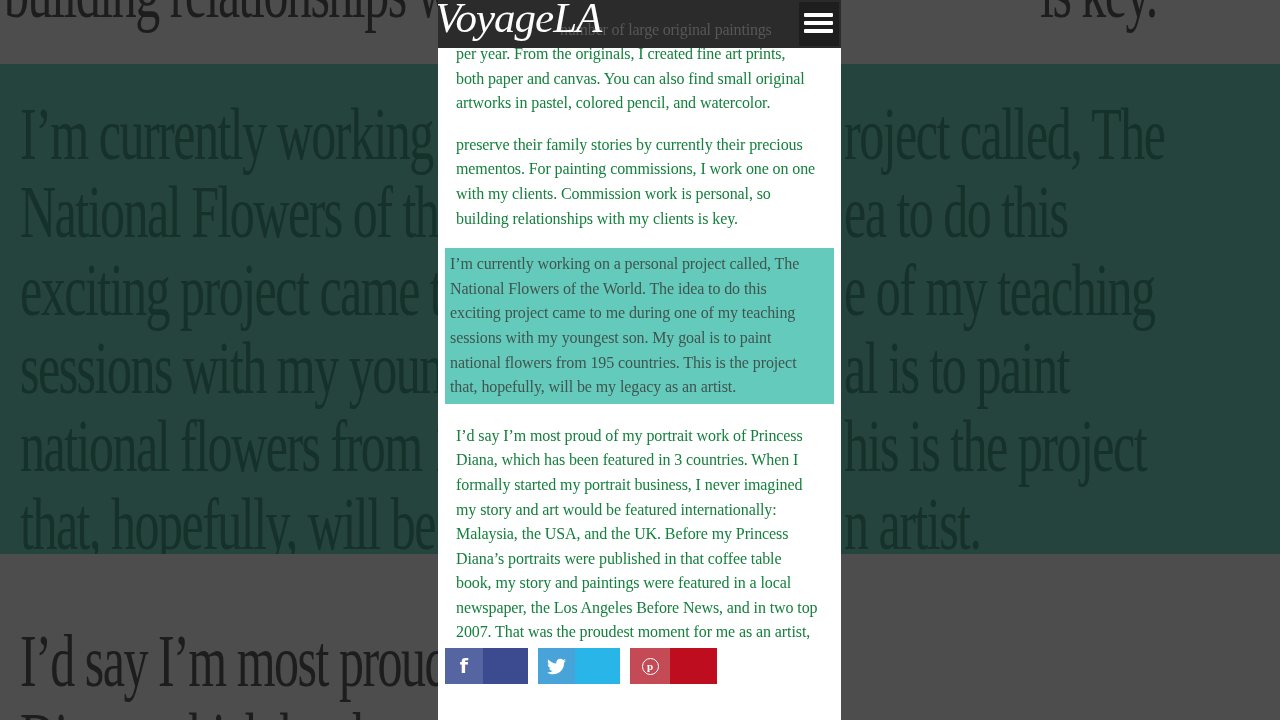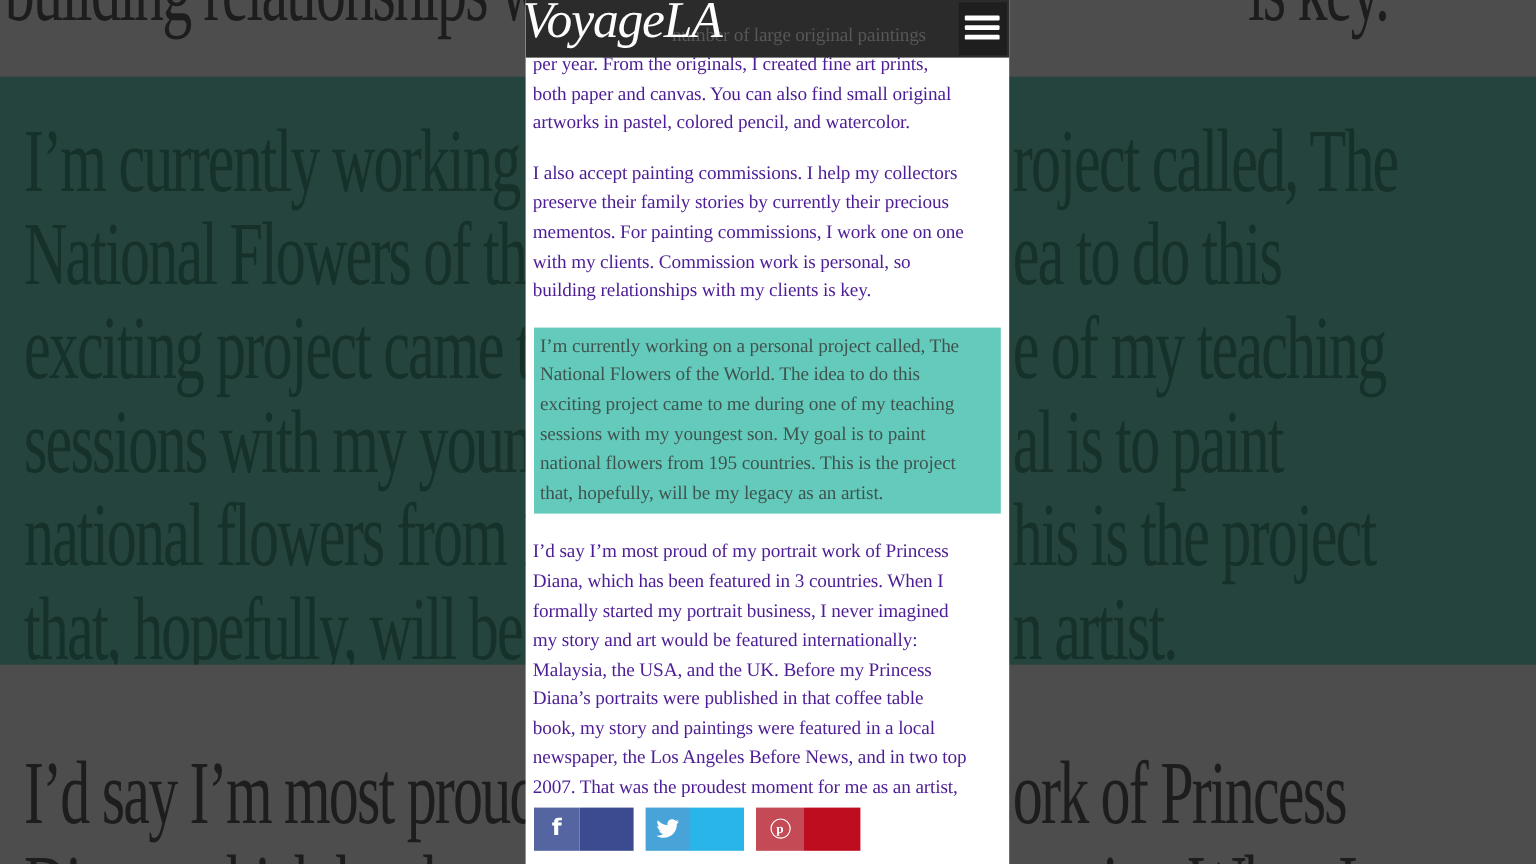--- a/index.html
+++ b/index.html
@@ -43,21 +43,21 @@
   .logo{position:absolute;left:-3px;top:-7px;z-index:2;color:#fdfdfd;
         font-style:italic;font-weight:500;font-size:43px;letter-spacing:-1px;
         white-space:nowrap;}
   .menu-btn{position:absolute;right:2px;top:2px;width:40px;height:44px;
             background:#1e1e1e;z-index:3;border:0;cursor:pointer;padding:0;}
   .menu-btn .bar{position:absolute;left:5px;width:29px;height:4px;background:#fff;
                  border-radius:1px;}
   .menu-btn .b1{top:11px}.menu-btn .b2{top:19px}.menu-btn .b3{top:27px}
 
   .content{position:relative;padding:0 6px;}
-  .para{margin:0 0 17px 0;color:#4c1d95;font-size:16px;line-height:24.6px;
+  .para{margin:0 0 17px 12px;color:#15803d;font-size:16px;line-height:24.6px;
         letter-spacing:-0.1px;}
   .para .pline{white-space:nowrap;}
   .p1{margin-top:-6px;}
   .hl{background:#64cbbc;margin:12px 1px 20px 1px;padding:4px 5px;color:#40544f;}
   .p4{margin-bottom:0;}
 
   .share{display:flex;gap:10px;margin:3px 0 0 1px;}
   .share-btn{display:flex;height:36px;border:0;padding:0;cursor:pointer;background:none;}
   .seg-icon{display:flex;align-items:center;justify-content:center;height:100%;}
   .seg-fill{height:100%;}
@@ -100,24 +100,20 @@
         <div class="gline">his is the project</div>
         <div class="gline">n artist.</div>
       </div>
   </div>
 
   <div class="bd-band bd-white">
     <div class="bd-clip bd-left">
         <div class="gline">I’d say I’m most proud of my portrait work of Princess</div>
         <div class="gline">Diana, which has been featured in 3 countries. When I</div>
       </div>
-    <div class="bd-clip bd-right">
-        <div class="gline">ork of Princess</div>
-        <div class="gline">untries. When I</div>
-      </div>
   </div>
 
   <div class="phone">
 
     <div class="ph-header">
       <div class="occluded">number of large original paintings</div>
       <div class="logo">VoyageLA</div>
       <button class="menu-btn" aria-label="menu">
         <span class="bar b1"></span>
         <span class="bar b2"></span>
@@ -126,21 +122,20 @@
     </div>
 
     <div class="content">
       <div class="para p1">
           <div class="pline">per year. From the originals, I created fine art prints,</div>
           <div class="pline">both paper and canvas. You can also find small original</div>
           <div class="pline">artworks in pastel, colored pencil, and watercolor.</div>
         </div>
 
       <div class="para p2">
-          <div class="pline">I also accept painting commissions. I help my collectors</div>
           <div class="pline">preserve their family stories by currently their precious</div>
           <div class="pline">mementos. For painting commissions, I work one on one</div>
           <div class="pline">with my clients. Commission work is personal, so</div>
           <div class="pline">building relationships with my clients is key.</div>
         </div>
 
       <div class="para hl">
           <div class="pline">I’m currently working on a personal project called, The</div>
           <div class="pline">National Flowers of the World. The idea to do this</div>
           <div class="pline">exciting project came to me during one of my teaching</div>

